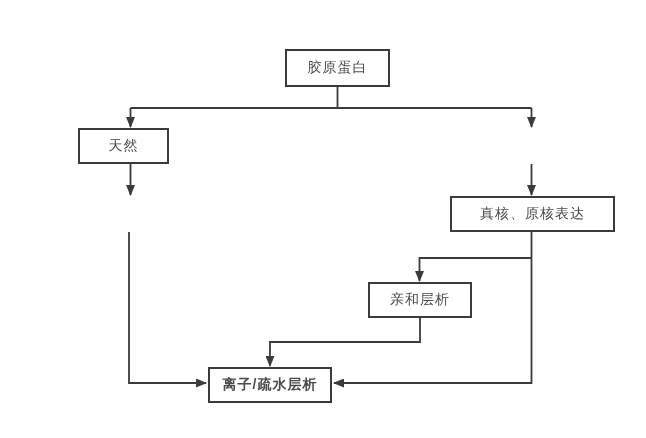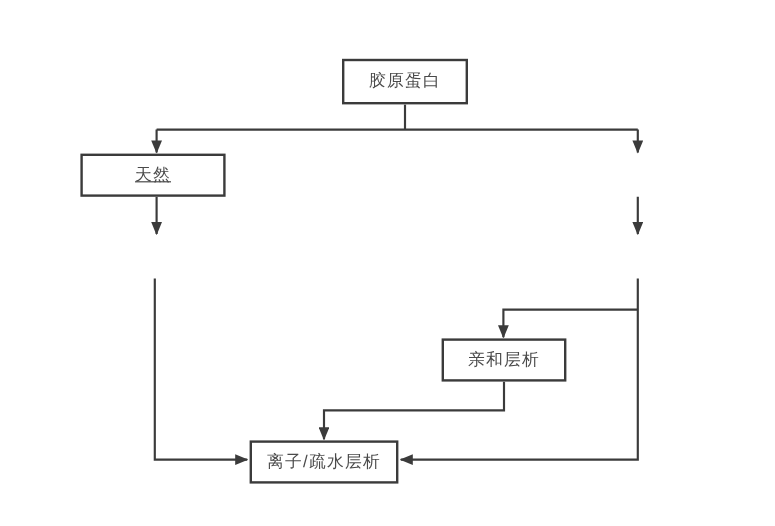--- a/index.html
+++ b/index.html
@@ -30,26 +30,26 @@
     border: 2px solid #3b3b3b;
     color: #4a4a4a;
     font-size: 14px;
     display: flex;
     align-items: center;
     justify-content: center;
     white-space: nowrap;
     letter-spacing: 1px;
   }
   .node-collagen    { left: 285px; top: 49px;  width: 105px; height: 38px; border-width: 2.5px; }
-  .node-natural     { left: 67px;  top: 128px; width: 121px; height: 36px; text-decoration: underline; }
+  .node-natural     { left: 78px;  top: 128px; width: 91px; height: 36px; }
   .node-recombinant { left: 480px; top: 128px; width: 103px; height: 36px; }
   .node-extraction  { left: 50px;  top: 196px; width: 158px; height: 36px; }
   .node-expression  { left: 450px; top: 196px; width: 165px; height: 36px; }
   .node-affinity    { left: 368px; top: 282px; width: 104px; height: 36px; }
-  .node-ion         { left: 208px; top: 367px; width: 124px; height: 36px; }
+  .node-ion         { left: 208px; top: 367px; width: 124px; height: 36px; font-weight: bold; }
 </style>
 </head>
 <body>
 
 <div class="canvas">
 
   <svg class="edges-layer" width="646" height="438" viewBox="0 0 646 438">
     <defs>
       <marker id="arrow" markerUnits="userSpaceOnUse" markerWidth="11" markerHeight="9" refX="10" refY="4.5" orient="auto">
         <path d="M0,0 L11,4.5 L0,9 Z" fill="#3b3b3b"></path>
@@ -82,20 +82,23 @@
   <div class="node node-collagen">
     <span>胶原蛋白</span>
   </div>
 
   <div class="node node-natural">
     <span>天然</span>
   </div>
 
 
 
+  <div class="node node-expression">
+    <span>真核、原核表达</span>
+  </div>
 
   <div class="node node-affinity">
     <span>亲和层析</span>
   </div>
 
   <div class="node node-ion">
     <span>离子/疏水层析</span>
   </div>
 
 </div>

